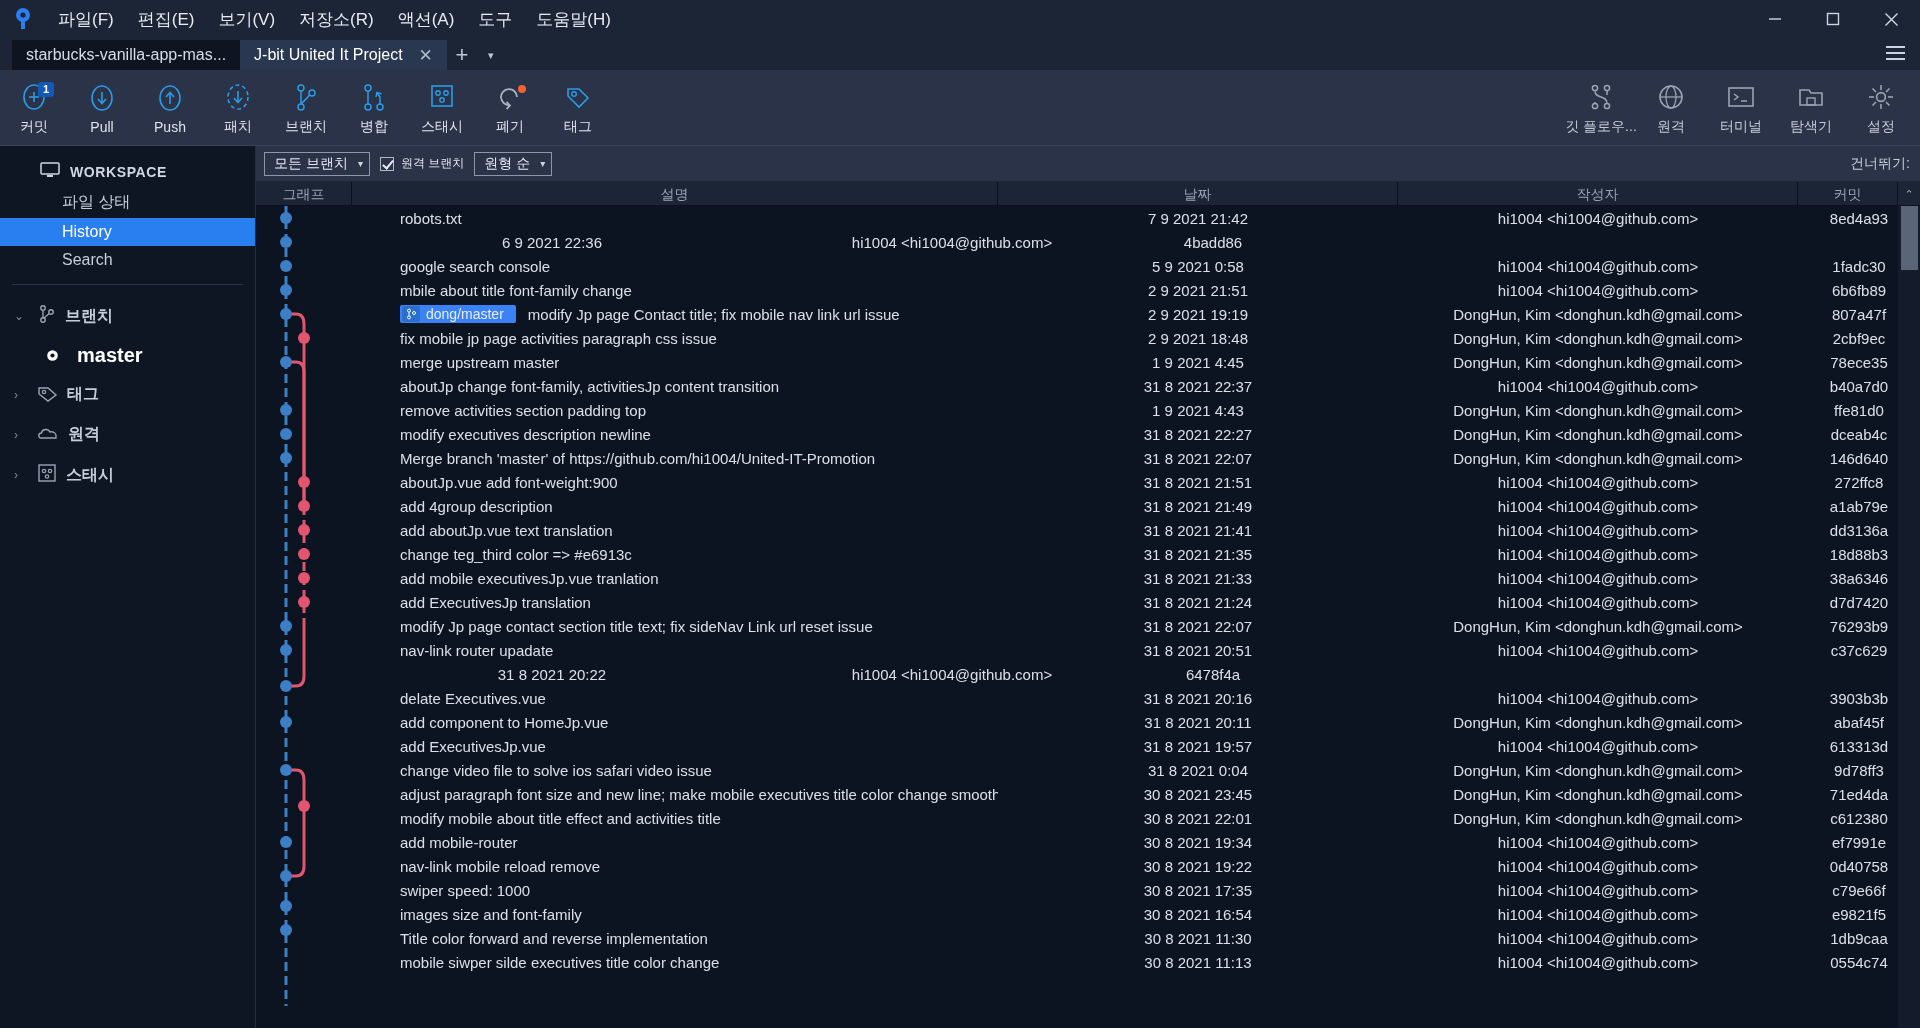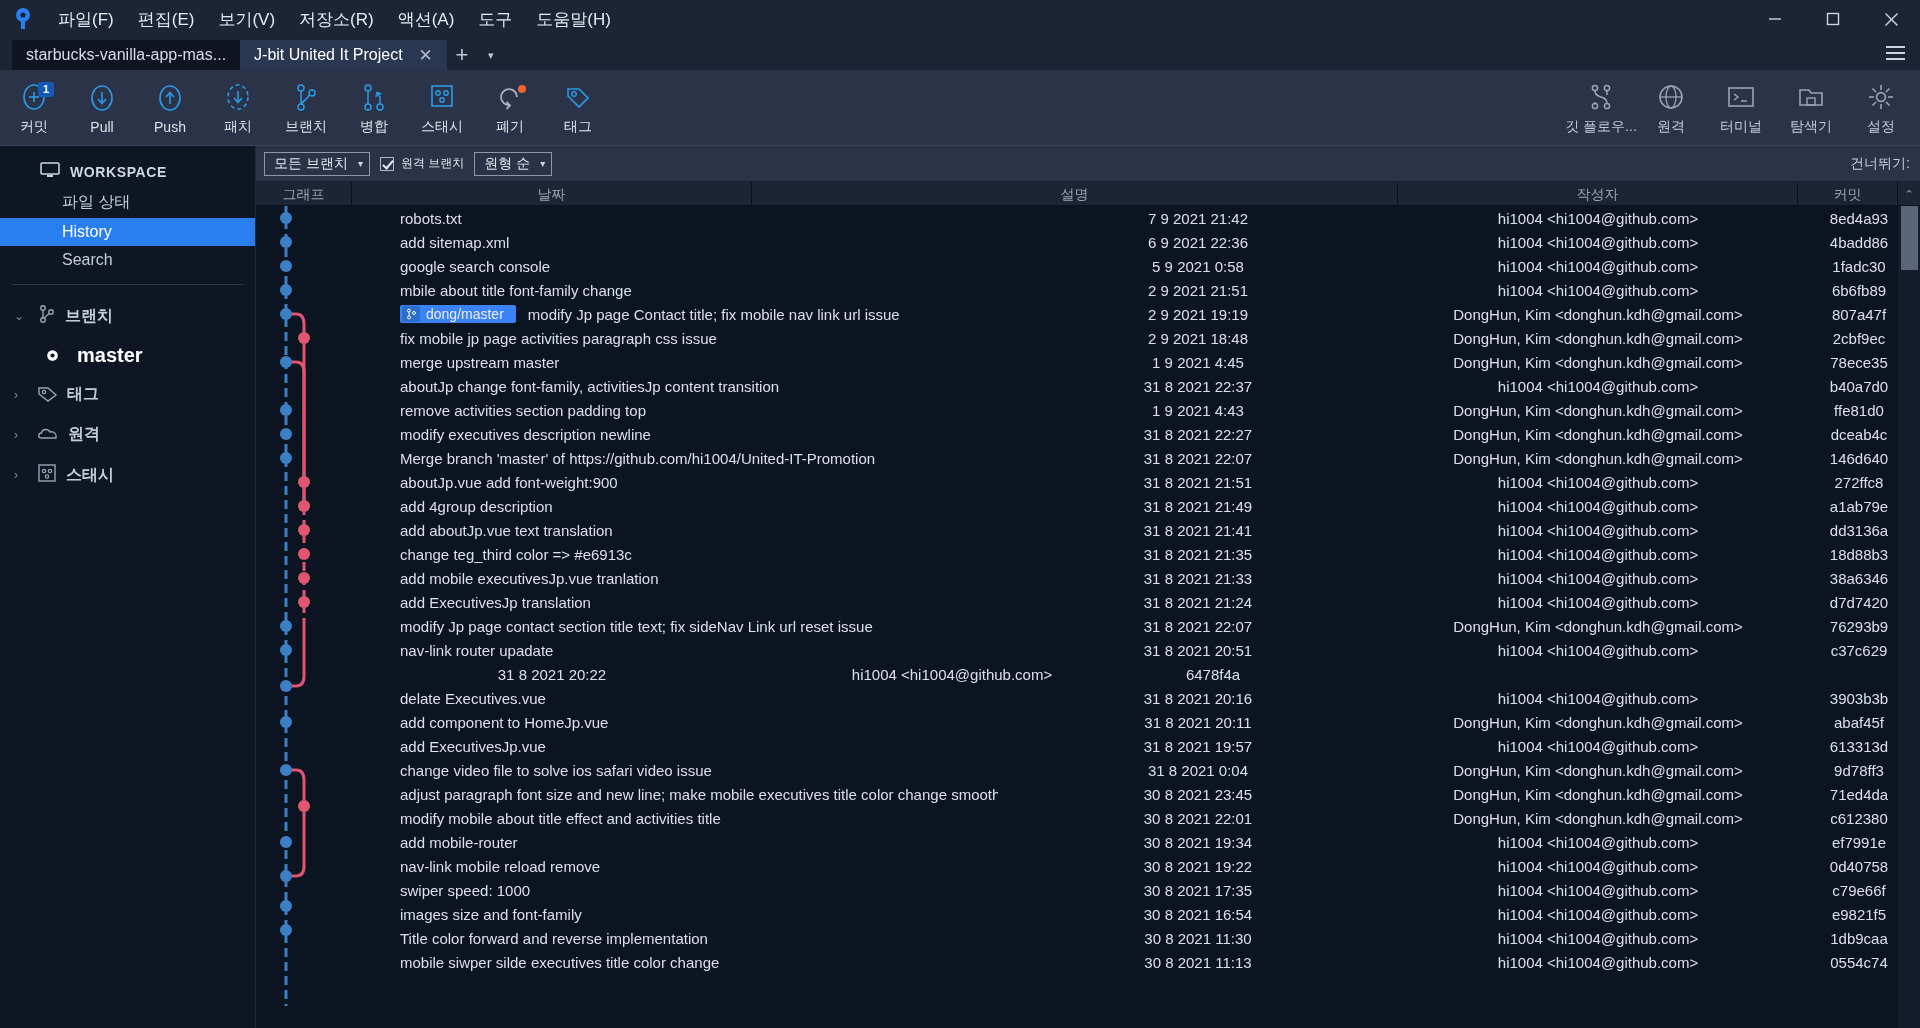--- a/index.html
+++ b/index.html
@@ -536,22 +536,22 @@
       </div>
       <div class="sel-box">
         <span>원형 순</span>
         <span class="cv">▾</span>
       </div>
       <div class="skip-lbl">건너뛰기:</div>
     </div>
 
     <div class="thead">
       <div class="th th-graph">그래프</div>
+      <div class="th th-desc">설명</div>
       <div class="th th-date">날짜</div>
-      <div class="th th-desc">설명</div>
       <div class="th th-author">작성자</div>
       <div class="th th-hash">커밋</div>
       <div class="th th-scroll">⌃</div>
     </div>
 
     <div class="table-area">
       <svg class="graph-svg" width="96" height="800">
 
         <line x1="30" y1="0" x2="30" y2="800" stroke="#3d7fc4" stroke-width="3" stroke-dasharray="9 5"></line>
 
@@ -596,23 +596,20 @@
             <div class="c-graph"></div>
             <div class="c-desc">
               <span>robots.txt</span>
             </div>
             <div class="c-date">7 9 2021 21:42</div>
             <div class="c-author">hi1004 &lt;hi1004@github.com&gt;</div>
             <div class="c-hash">8ed4a93</div>
           </div>
         <div class="row">
             <div class="c-graph"></div>
-            <div class="c-desc">
-              <span>add sitemap.xml</span>
-            </div>
             <div class="c-date">6 9 2021 22:36</div>
             <div class="c-author">hi1004 &lt;hi1004@github.com&gt;</div>
             <div class="c-hash">4badd86</div>
           </div>
         <div class="row">
             <div class="c-graph"></div>
             <div class="c-desc">
               <span>google search console</span>
             </div>
             <div class="c-date">5 9 2021 0:58</div>

